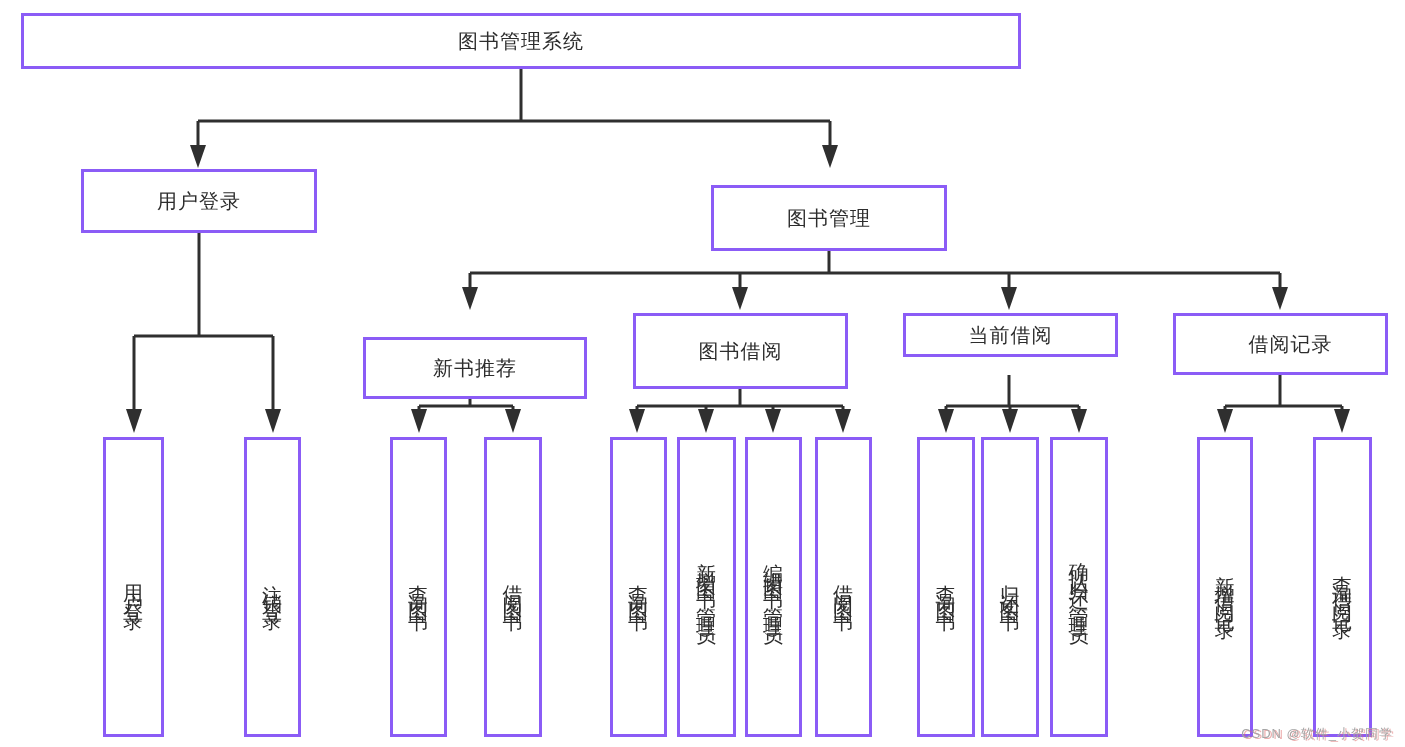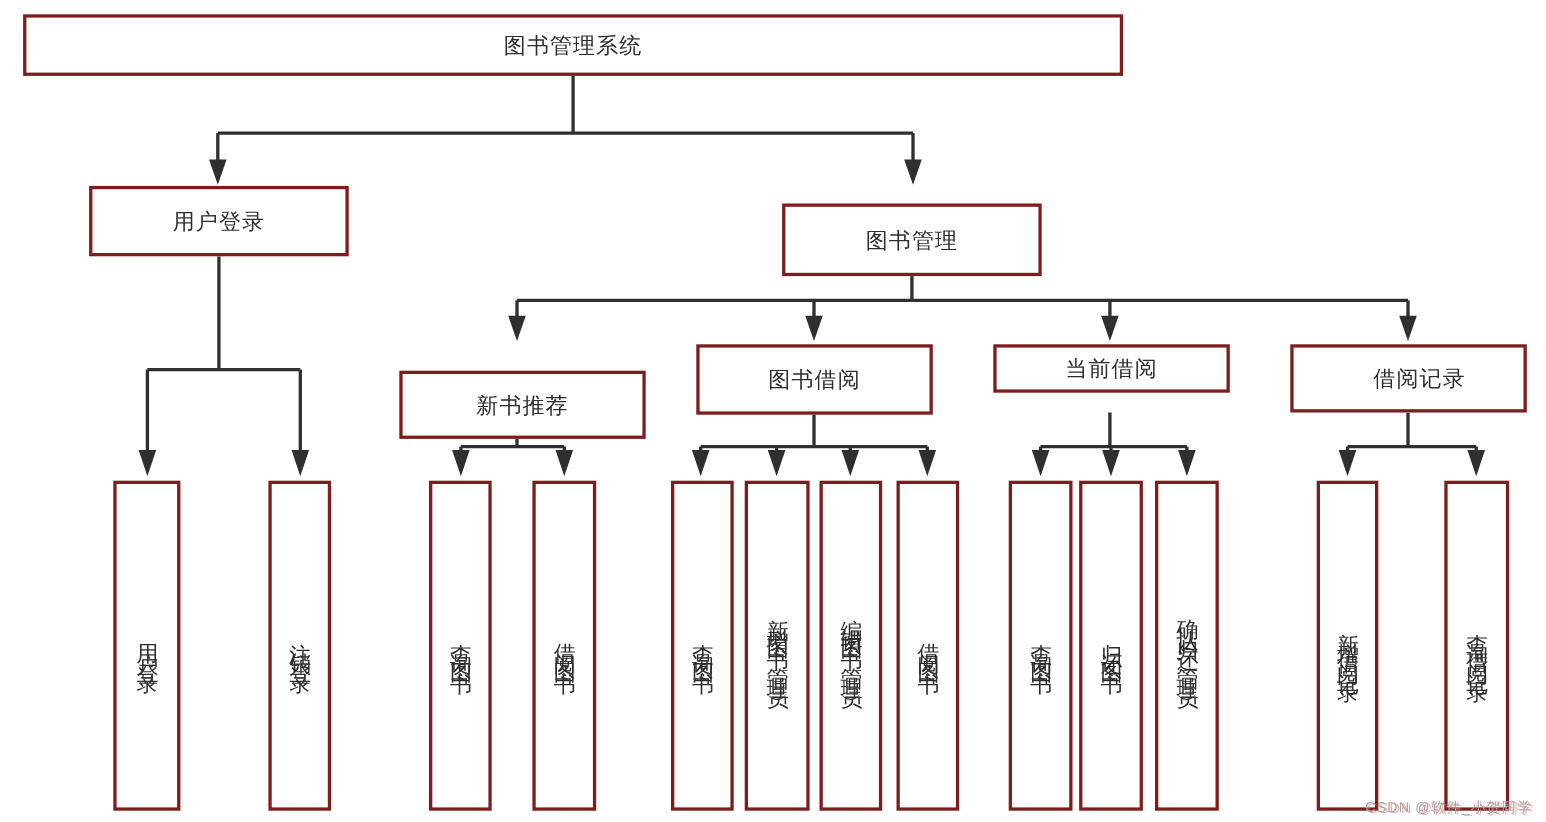--- a/index.html
+++ b/index.html
@@ -7,21 +7,21 @@
     position:relative;
     width:1405px;height:747px;
     background:#ffffff;
     font-family:"Liberation Sans",sans-serif;
     overflow:hidden;
   }
   svg.connectors{position:absolute;left:0;top:0;z-index:1;}
   .node{
     position:absolute;
     box-sizing:border-box;
-    border:3px solid #7f1d1d;
+    border:3px solid #8b5cf6;
     background:#ffffff;
     display:flex;align-items:center;justify-content:center;
     color:#2d2d2d;
     z-index:2;
   }
   .hnode{font-size:20px;letter-spacing:1px;}
   .vnode{
     font-size:20px;
     writing-mode:vertical-rl;
     text-orientation:mixed;
@@ -109,21 +109,21 @@
       <polygon points="1334,409 1350,409 1342,433"></polygon>
     </g>
   </svg>
 
   <div class="node hnode" style="left:21px;top:13px;width:1000px;height:56px;">图书管理系统</div>
 
   <div class="node hnode" style="left:81px;top:169px;width:236px;height:64px;">用户登录</div>
   <div class="node hnode" style="left:711px;top:169px;width:236px;height:66px;margin-top:16px;">图书管理</div>
 
   <div class="node hnode" style="left:363px;top:313px;width:224px;height:62px;margin-top:24px;">新书推荐</div>
-  <div class="node hnode" style="left:633px;top:313px;width:215px;height:64px;">图书借阅</div>
+  <div class="node hnode" style="left:633px;top:313px;width:215px;height:76px;">图书借阅</div>
   <div class="node hnode" style="left:903px;top:313px;width:215px;height:44px;">当前借阅</div>
   <div class="node hnode" style="left:1173px;top:313px;width:215px;height:62px;padding-left:20px;">借阅记录</div>
 
   <div class="node vnode" style="left:103px;top:437px;width:61px;height:300px;">用户登录</div>
   <div class="node vnode" style="left:244px;top:437px;width:57px;height:300px;">注销登录</div>
 
   <div class="node vnode" style="left:390px;top:437px;width:57px;height:300px;">查询图书</div>
   <div class="node vnode" style="left:484px;top:437px;width:58px;height:300px;">借阅图书</div>
 
   <div class="node vnode" style="left:610px;top:437px;width:57px;height:300px;">查询图书</div>

